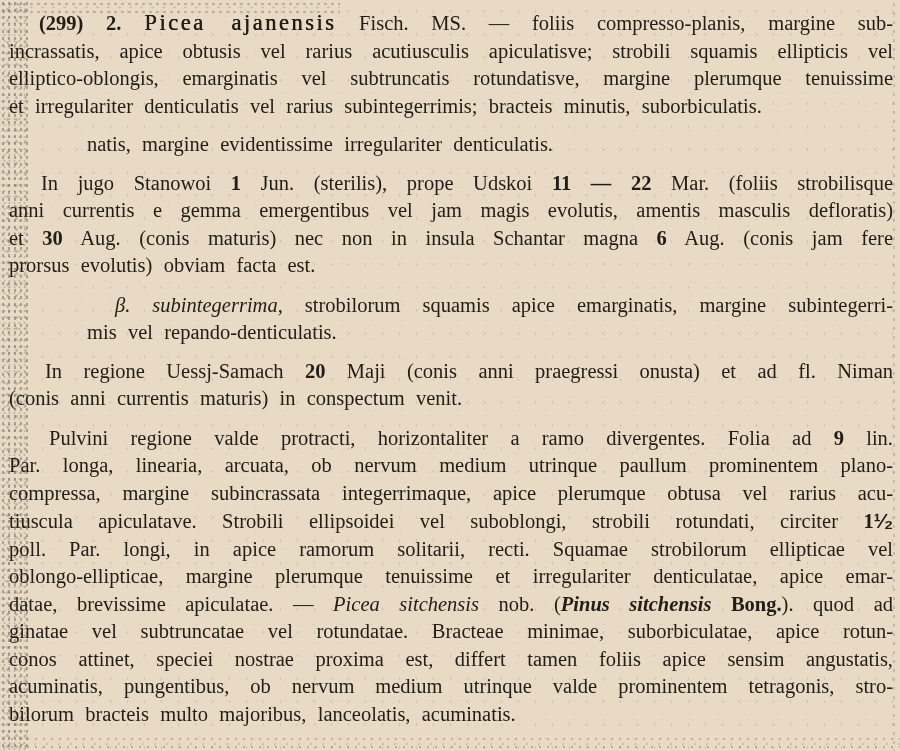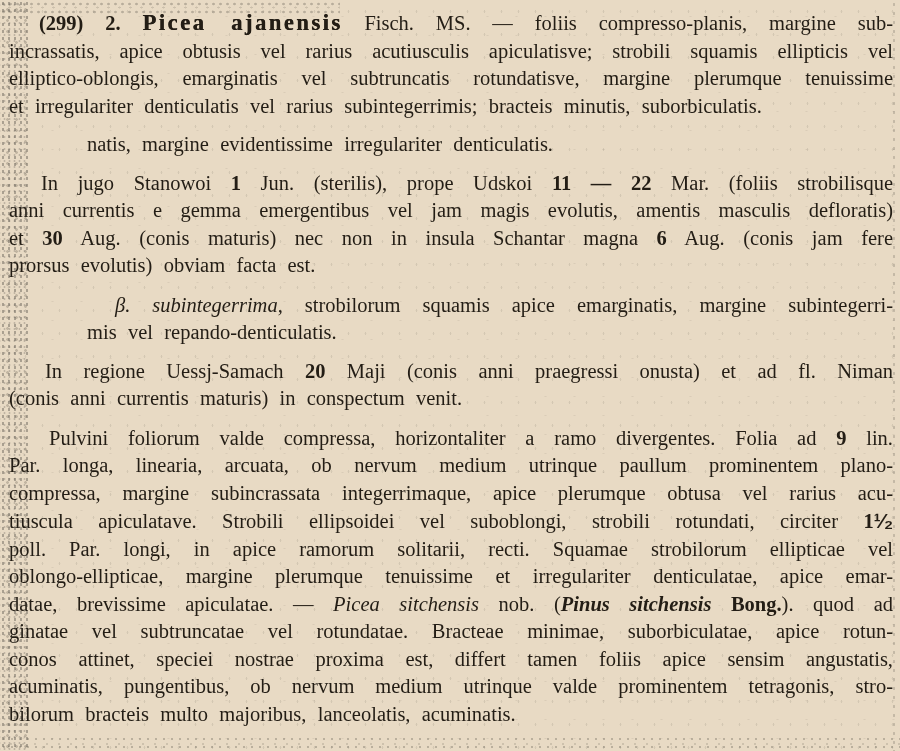--- a/index.html
+++ b/index.html
@@ -24,21 +24,21 @@
     text-align: justify;
     text-align-last: justify;
     word-spacing: 0.30em;
     white-space: normal;
   }
   .line.last { text-align-last: left; }
   .seg { }
   .bold { font-weight: bold; margin-top: 44px; }
   .italic { font-style: italic; }
   .display {
-    font-weight: bold;
+    font-weight: normal;
     letter-spacing: 2.5px;
     font-size: 1.10em;
     text-shadow: 0.4px 0 0 currentColor;
   }
   .frac { font-family: Liberation Sans, sans-serif; font-weight: bold; }
   
   .noise {
     position: absolute;
     pointer-events: none;
   }
@@ -109,21 +109,21 @@
       </div>
       <div class="para" style="margin-left: 78px; margin-top: 12px;">
         <div class="line" style="padding-left: 28px;"><span class="seg italic">β. subintegerrima</span><span class="seg">, strobilorum squamis apice emarginatis, margine subintegerri-</span></div>
         <div class="line last"><span class="seg">mis vel repando-denticulatis.</span></div>
       </div>
       <div class="para" style="margin-top: 11px;">
         <div class="line" style="padding-left: 36px;"><span class="seg">In regione Uessj-Samach </span><span class="seg bold">20</span><span class="seg"> Maji (conis anni praegressi onusta) et ad fl. Niman</span></div>
         <div class="line last"><span class="seg">(conis anni currentis maturis) in conspectum venit.</span></div>
       </div>
       <div class="para" style="margin-top: 12px;">
-        <div class="line" style="padding-left: 40px;"><span class="seg">Pulvini foliorum valde compressa, horizontaliter a ramo divergentes.  Folia ad </span><span class="seg bold">9</span><span class="seg"> lin.</span></div>
+        <div class="line" style="padding-left: 40px;"><span class="seg">Pulvini regione valde protracti, horizontaliter a ramo divergentes.  Folia ad </span><span class="seg bold">9</span><span class="seg"> lin.</span></div>
         <div class="line"><span class="seg">Par. longa, linearia, arcuata, ob nervum medium utrinque paullum prominentem plano-</span></div>
         <div class="line"><span class="seg">compressa, margine subincrassata integerrimaque, apice plerumque obtusa vel rarius acu-</span></div>
         <div class="line"><span class="seg">tiuscula apiculatave.  Strobili ellipsoidei vel suboblongi, strobili rotundati, circiter </span><span class="seg bold">1</span><span class="seg frac">¹⁄₂</span></div>
         <div class="line"><span class="seg">poll. Par. longi, in apice ramorum solitarii, recti.  Squamae strobilorum ellipticae vel</span></div>
         <div class="line"><span class="seg">oblongo-ellipticae, margine plerumque tenuissime et irregulariter denticulatae, apice emar-</span></div>
         <div class="line"><span class="seg">datae, brevissime apiculatae. — </span><span class="seg italic">Picea sitchensis</span><span class="seg"> nob. (</span><span class="seg bold italic">Pinus sitchensis</span><span class="seg"> </span><span class="seg bold">Bong.</span><span class="seg">).  quod ad</span></div>
         <div class="line"><span class="seg">ginatae vel subtruncatae vel rotundatae.  Bracteae minimae, suborbiculatae, apice rotun-</span></div>
         <div class="line"><span class="seg">conos attinet, speciei nostrae proxima est, differt tamen foliis apice sensim angustatis,</span></div>
         <div class="line"><span class="seg">acuminatis, pungentibus, ob nervum medium utrinque valde prominentem tetragonis, stro-</span></div>
         <div class="line last"><span class="seg">bilorum bracteis multo majoribus, lanceolatis, acuminatis.</span></div>

